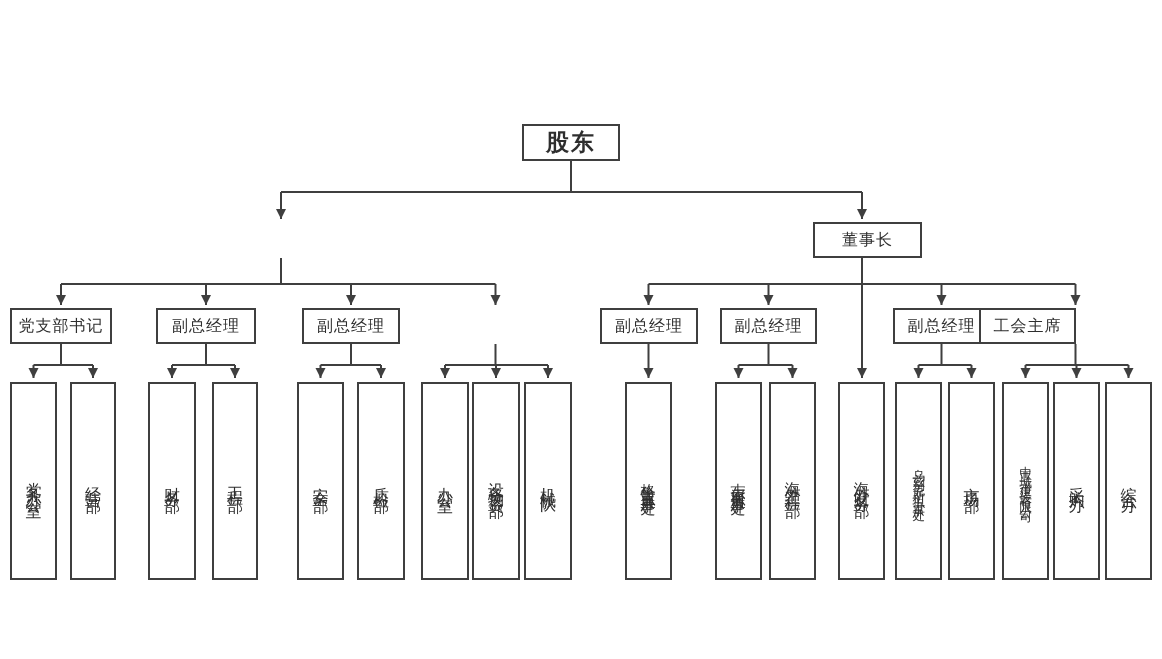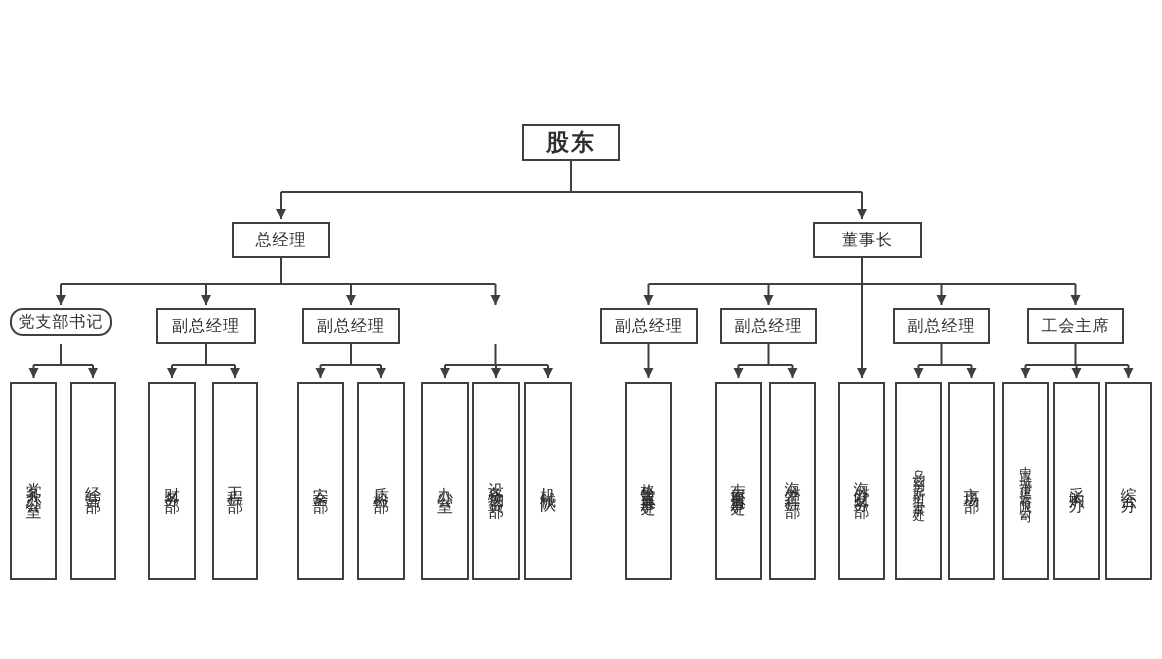--- a/index.html
+++ b/index.html
@@ -86,31 +86,30 @@
       <line x1="918.5" y1="365" x2="918.5" y2="378" marker-end="url(#arw)"></line>
       <line x1="971.5" y1="365" x2="971.5" y2="378" marker-end="url(#arw)"></line>
       <line x1="1025.5" y1="365" x2="1025.5" y2="378" marker-end="url(#arw)"></line>
       <line x1="1076.5" y1="365" x2="1076.5" y2="378" marker-end="url(#arw)"></line>
       <line x1="1128.5" y1="365" x2="1128.5" y2="378" marker-end="url(#arw)"></line>
     </g>
   </svg>
 
   <div class="node root" style="left:522px; top:124px; width:98px; height:37px;">股东</div>
 
-  <div class="node mgr" style="left:232px; top:222px; width:98px; height:36px;">总经理</div>
   <div class="node mgr" style="left:813px; top:222px; width:109px; height:36px;">董事长</div>
 
-  <div class="node mgr" style="left:10px; top:308px; width:102px; height:28px;border-radius:13px;">党支部书记</div>
+  <div class="node mgr" style="left:10px; top:308px; width:102px; height:36px;">党支部书记</div>
   <div class="node mgr" style="left:156px; top:308px; width:100px; height:36px;">副总经理</div>
   <div class="node mgr" style="left:302px; top:308px; width:98px; height:36px;">副总经理</div>
 
   <div class="node mgr" style="left:600px; top:308px; width:98px; height:36px;">副总经理</div>
   <div class="node mgr" style="left:720px; top:308px; width:97px; height:36px;">副总经理</div>
   <div class="node mgr" style="left:893px; top:308px; width:97px; height:36px;">副总经理</div>
-  <div class="node mgr" style="left:1027px; top:308px; width:97px; height:36px;">工会主席</div>
+  <div class="node mgr" style="left:979px; top:308px; width:97px; height:36px;">工会主席</div>
 
   <div class="node dept" style="left:10px; top:382px; width:47px; height:198px;">
     <span class="v">党务办公室</span>
     </div>
   <div class="node dept" style="left:70px; top:382px; width:46px; height:198px;">
     <span class="v">经营部</span>
     </div>
   <div class="node dept" style="left:148px; top:382px; width:48px; height:198px;">
     <span class="v">财务部</span>
     </div>

